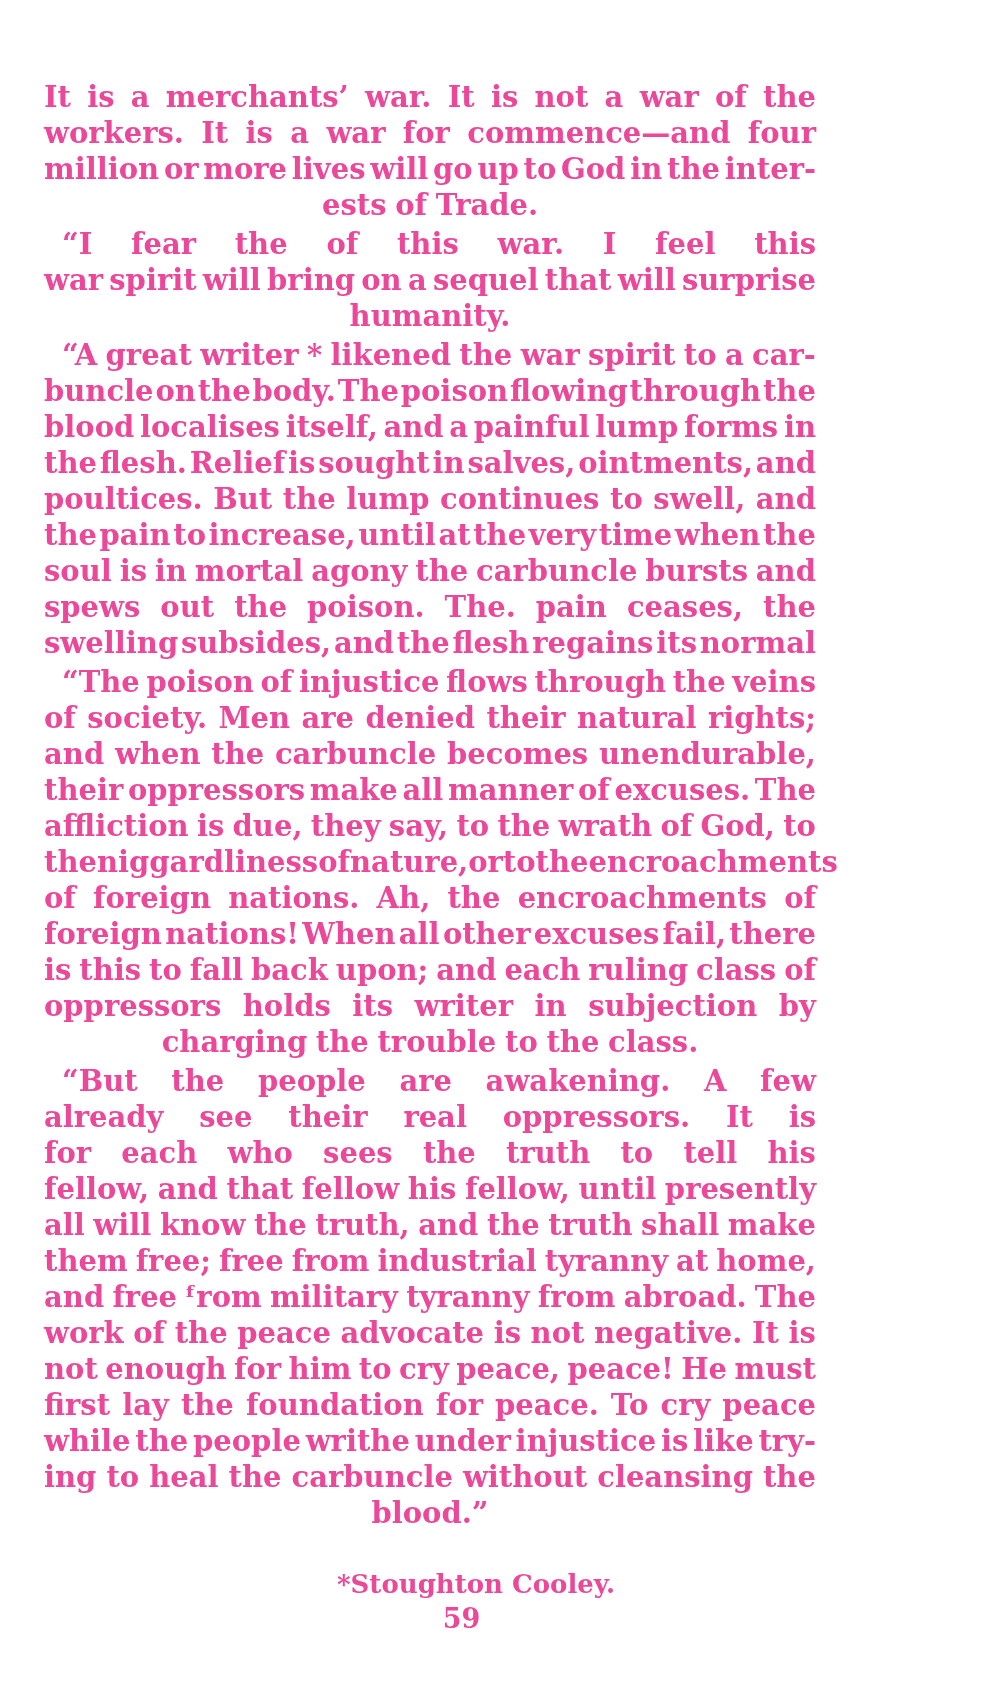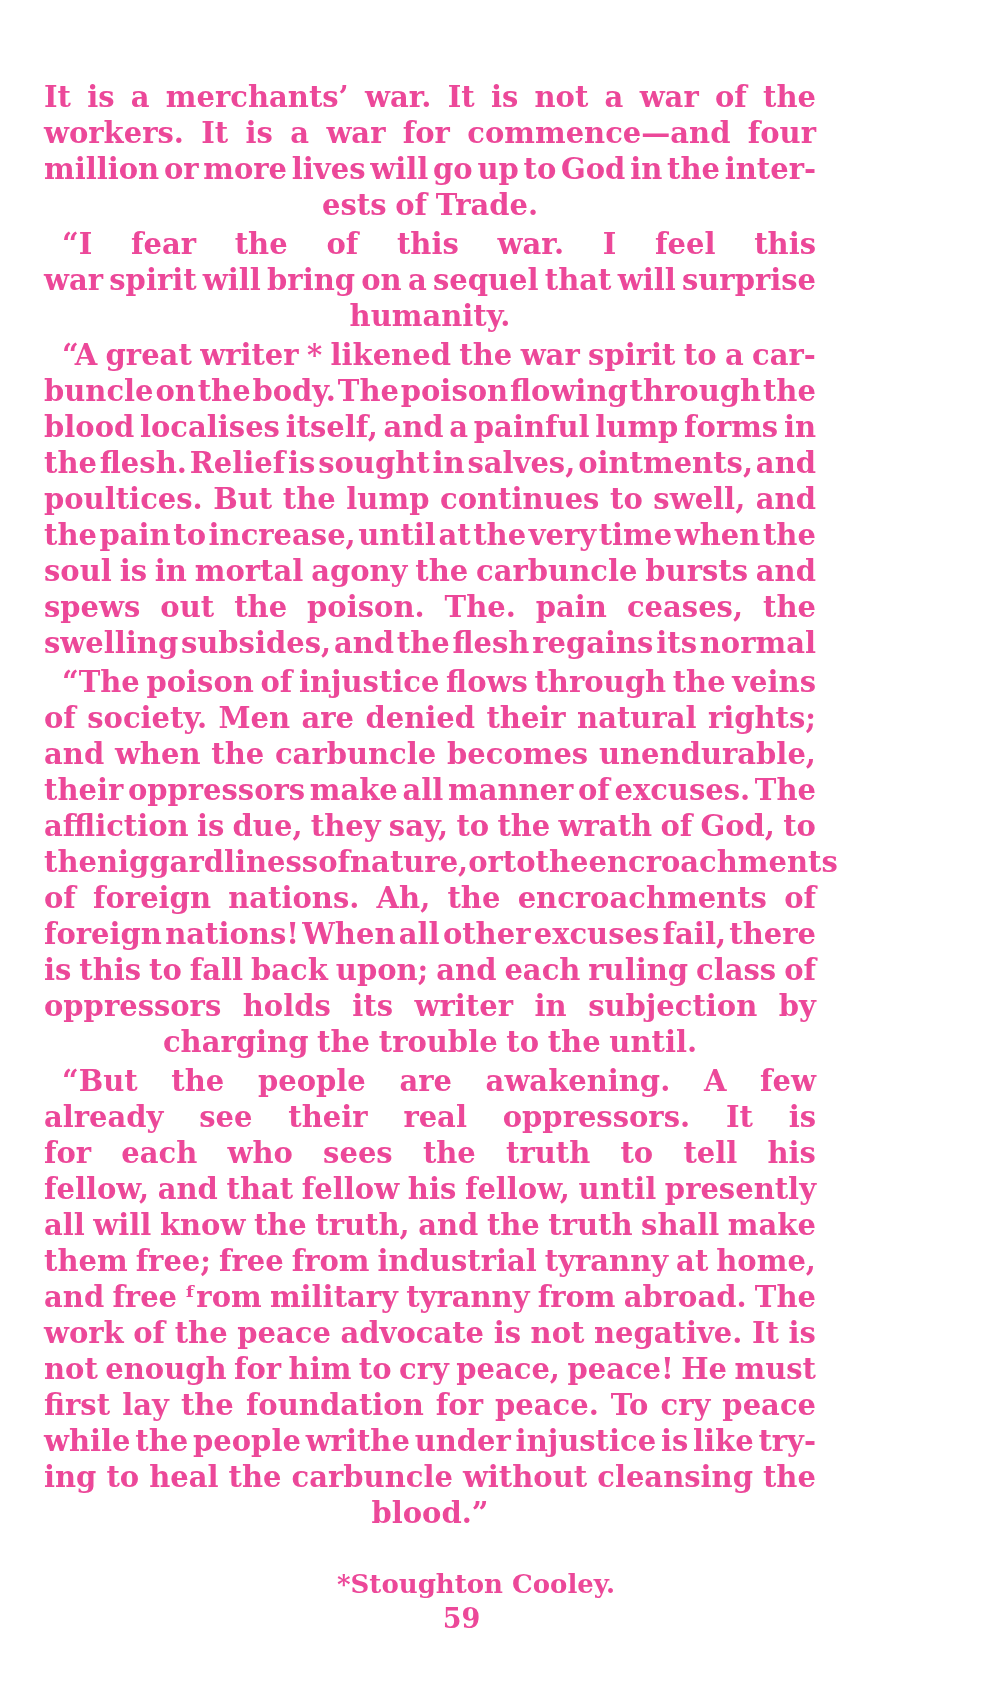--- a/index.html
+++ b/index.html
@@ -345,21 +345,21 @@
           <span>in</span>
           <span>subjection</span>
           <span>by</span>
         </div>
         <div class="line last">
           <span>charging</span>
           <span>the</span>
           <span>trouble</span>
           <span>to</span>
           <span>the</span>
-          <span>until.</span>
+          <span>class.</span>
         </div>
       </div>
       <div class="paragraph">
         <div class="line indent">
           <span>“But</span>
           <span>the</span>
           <span>people</span>
           <span>are</span>
           <span>awakening.</span>
           <span>A</span>

